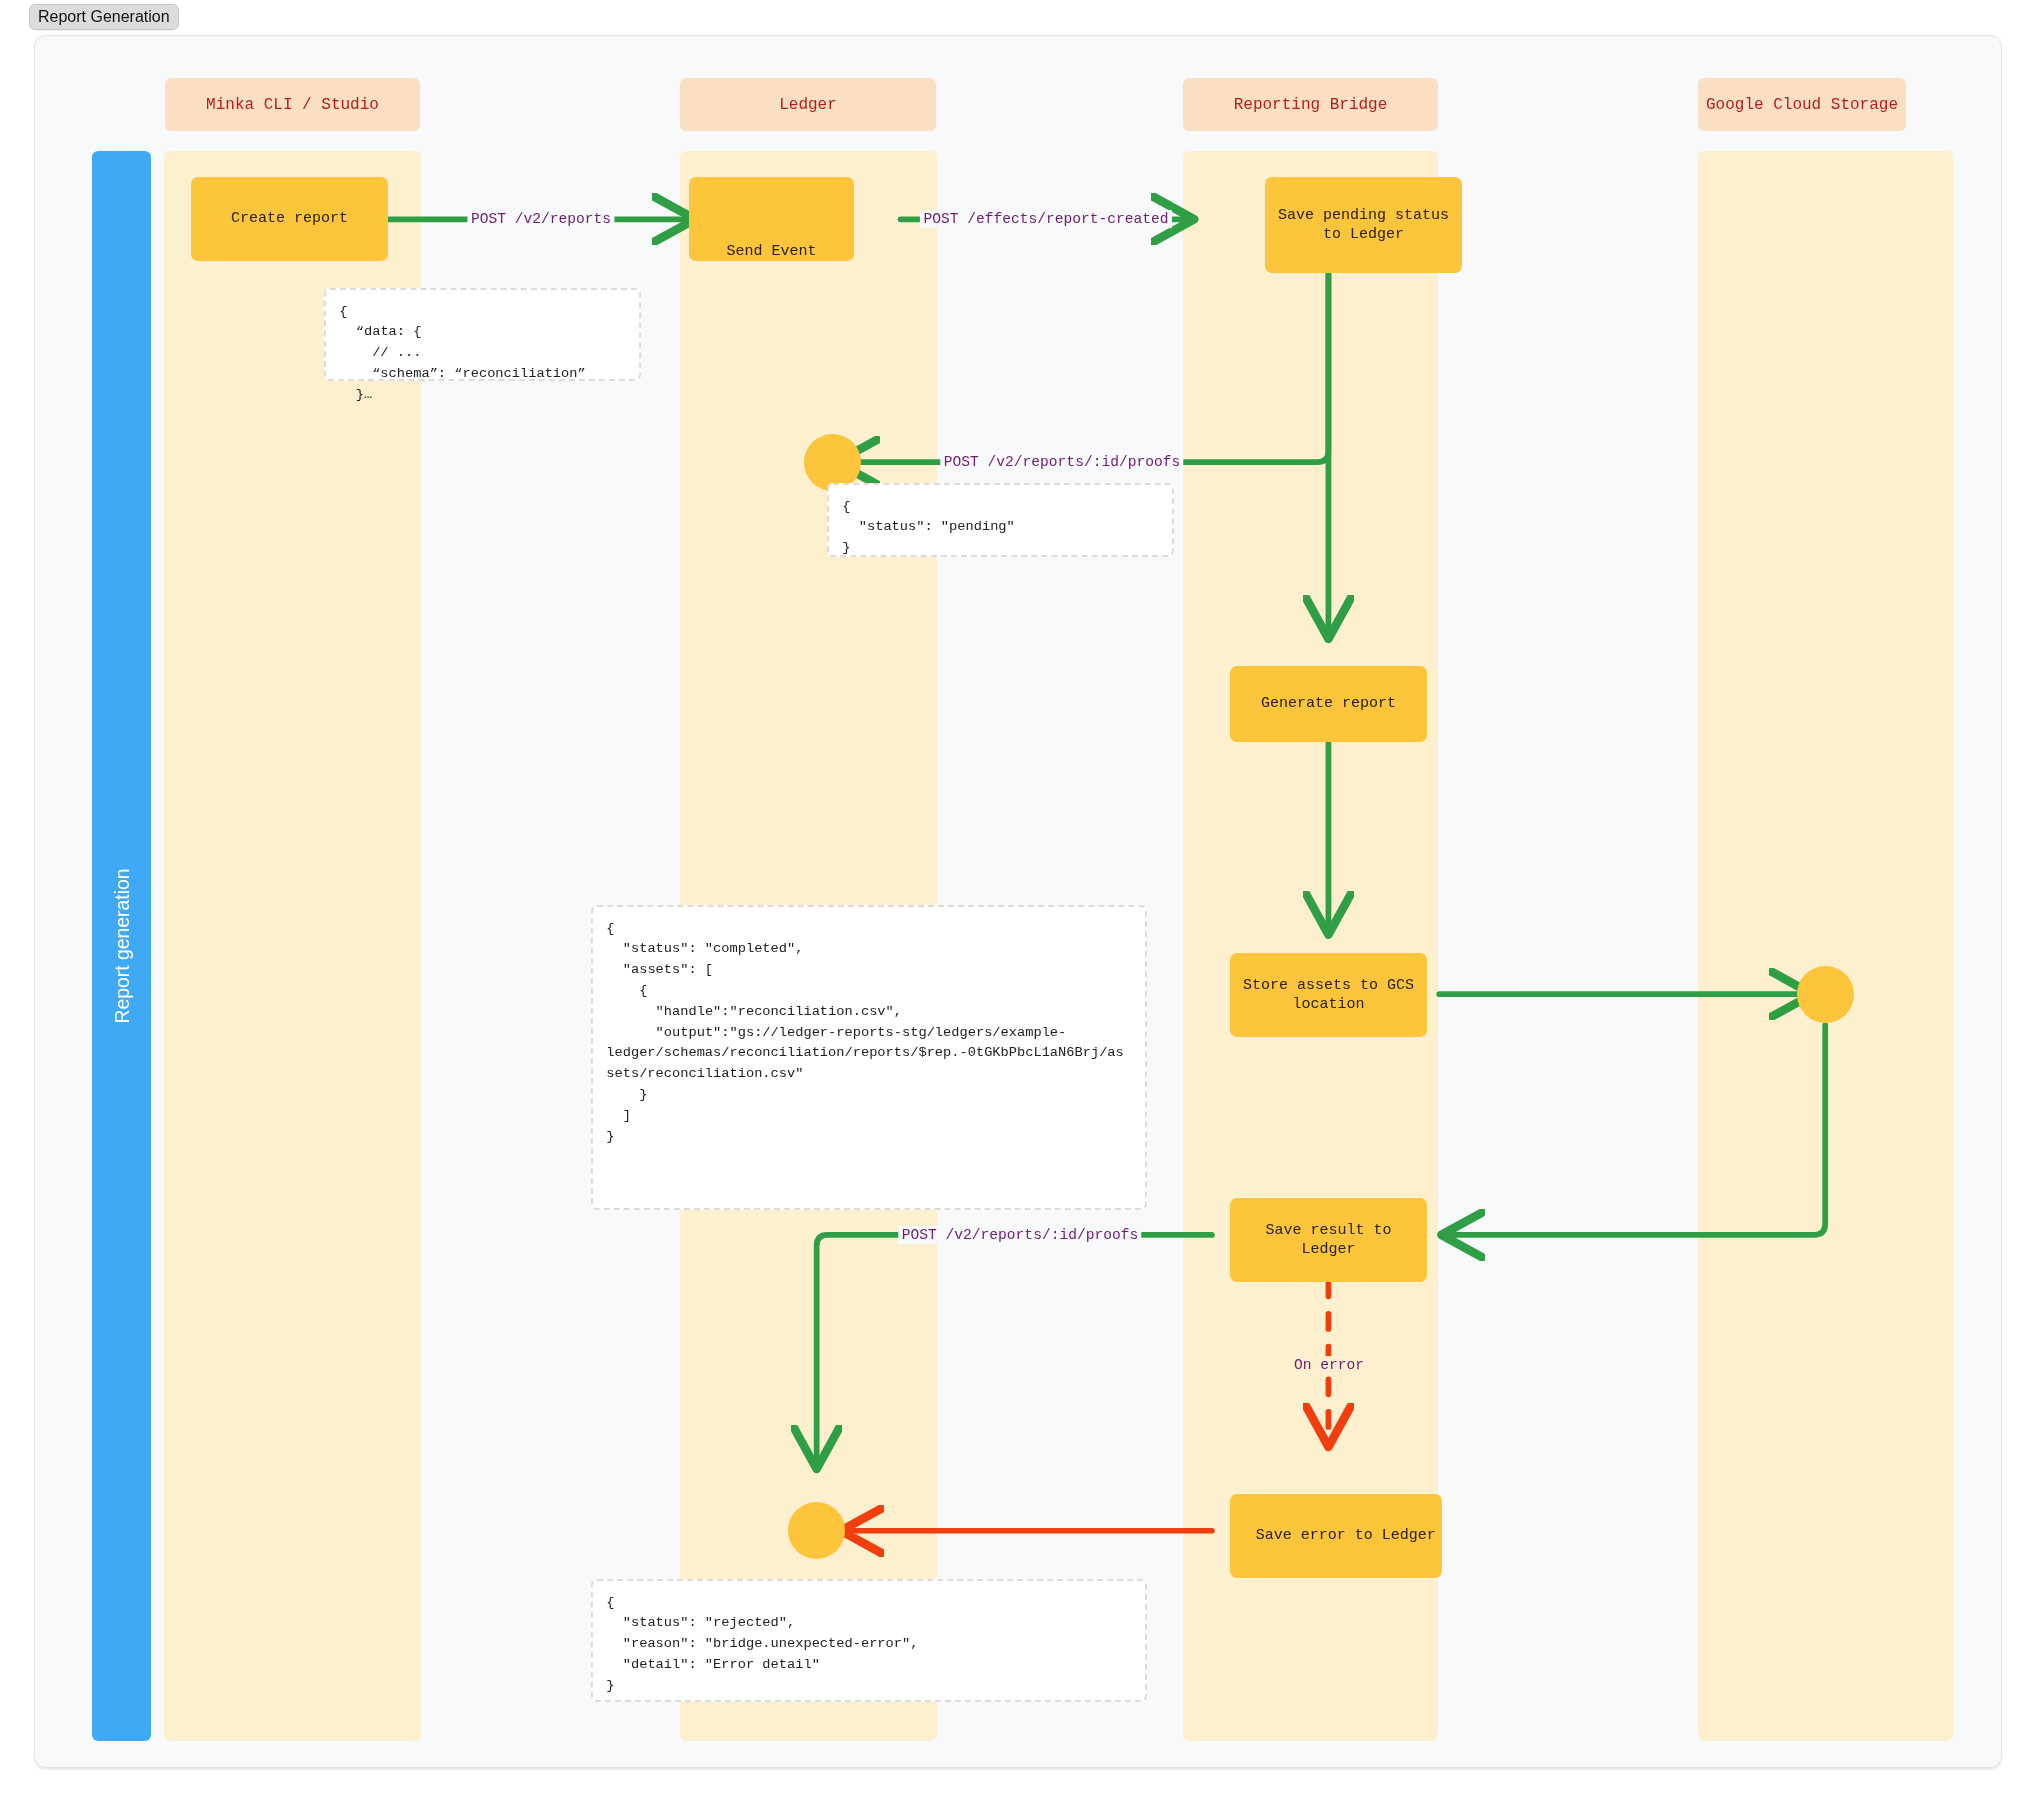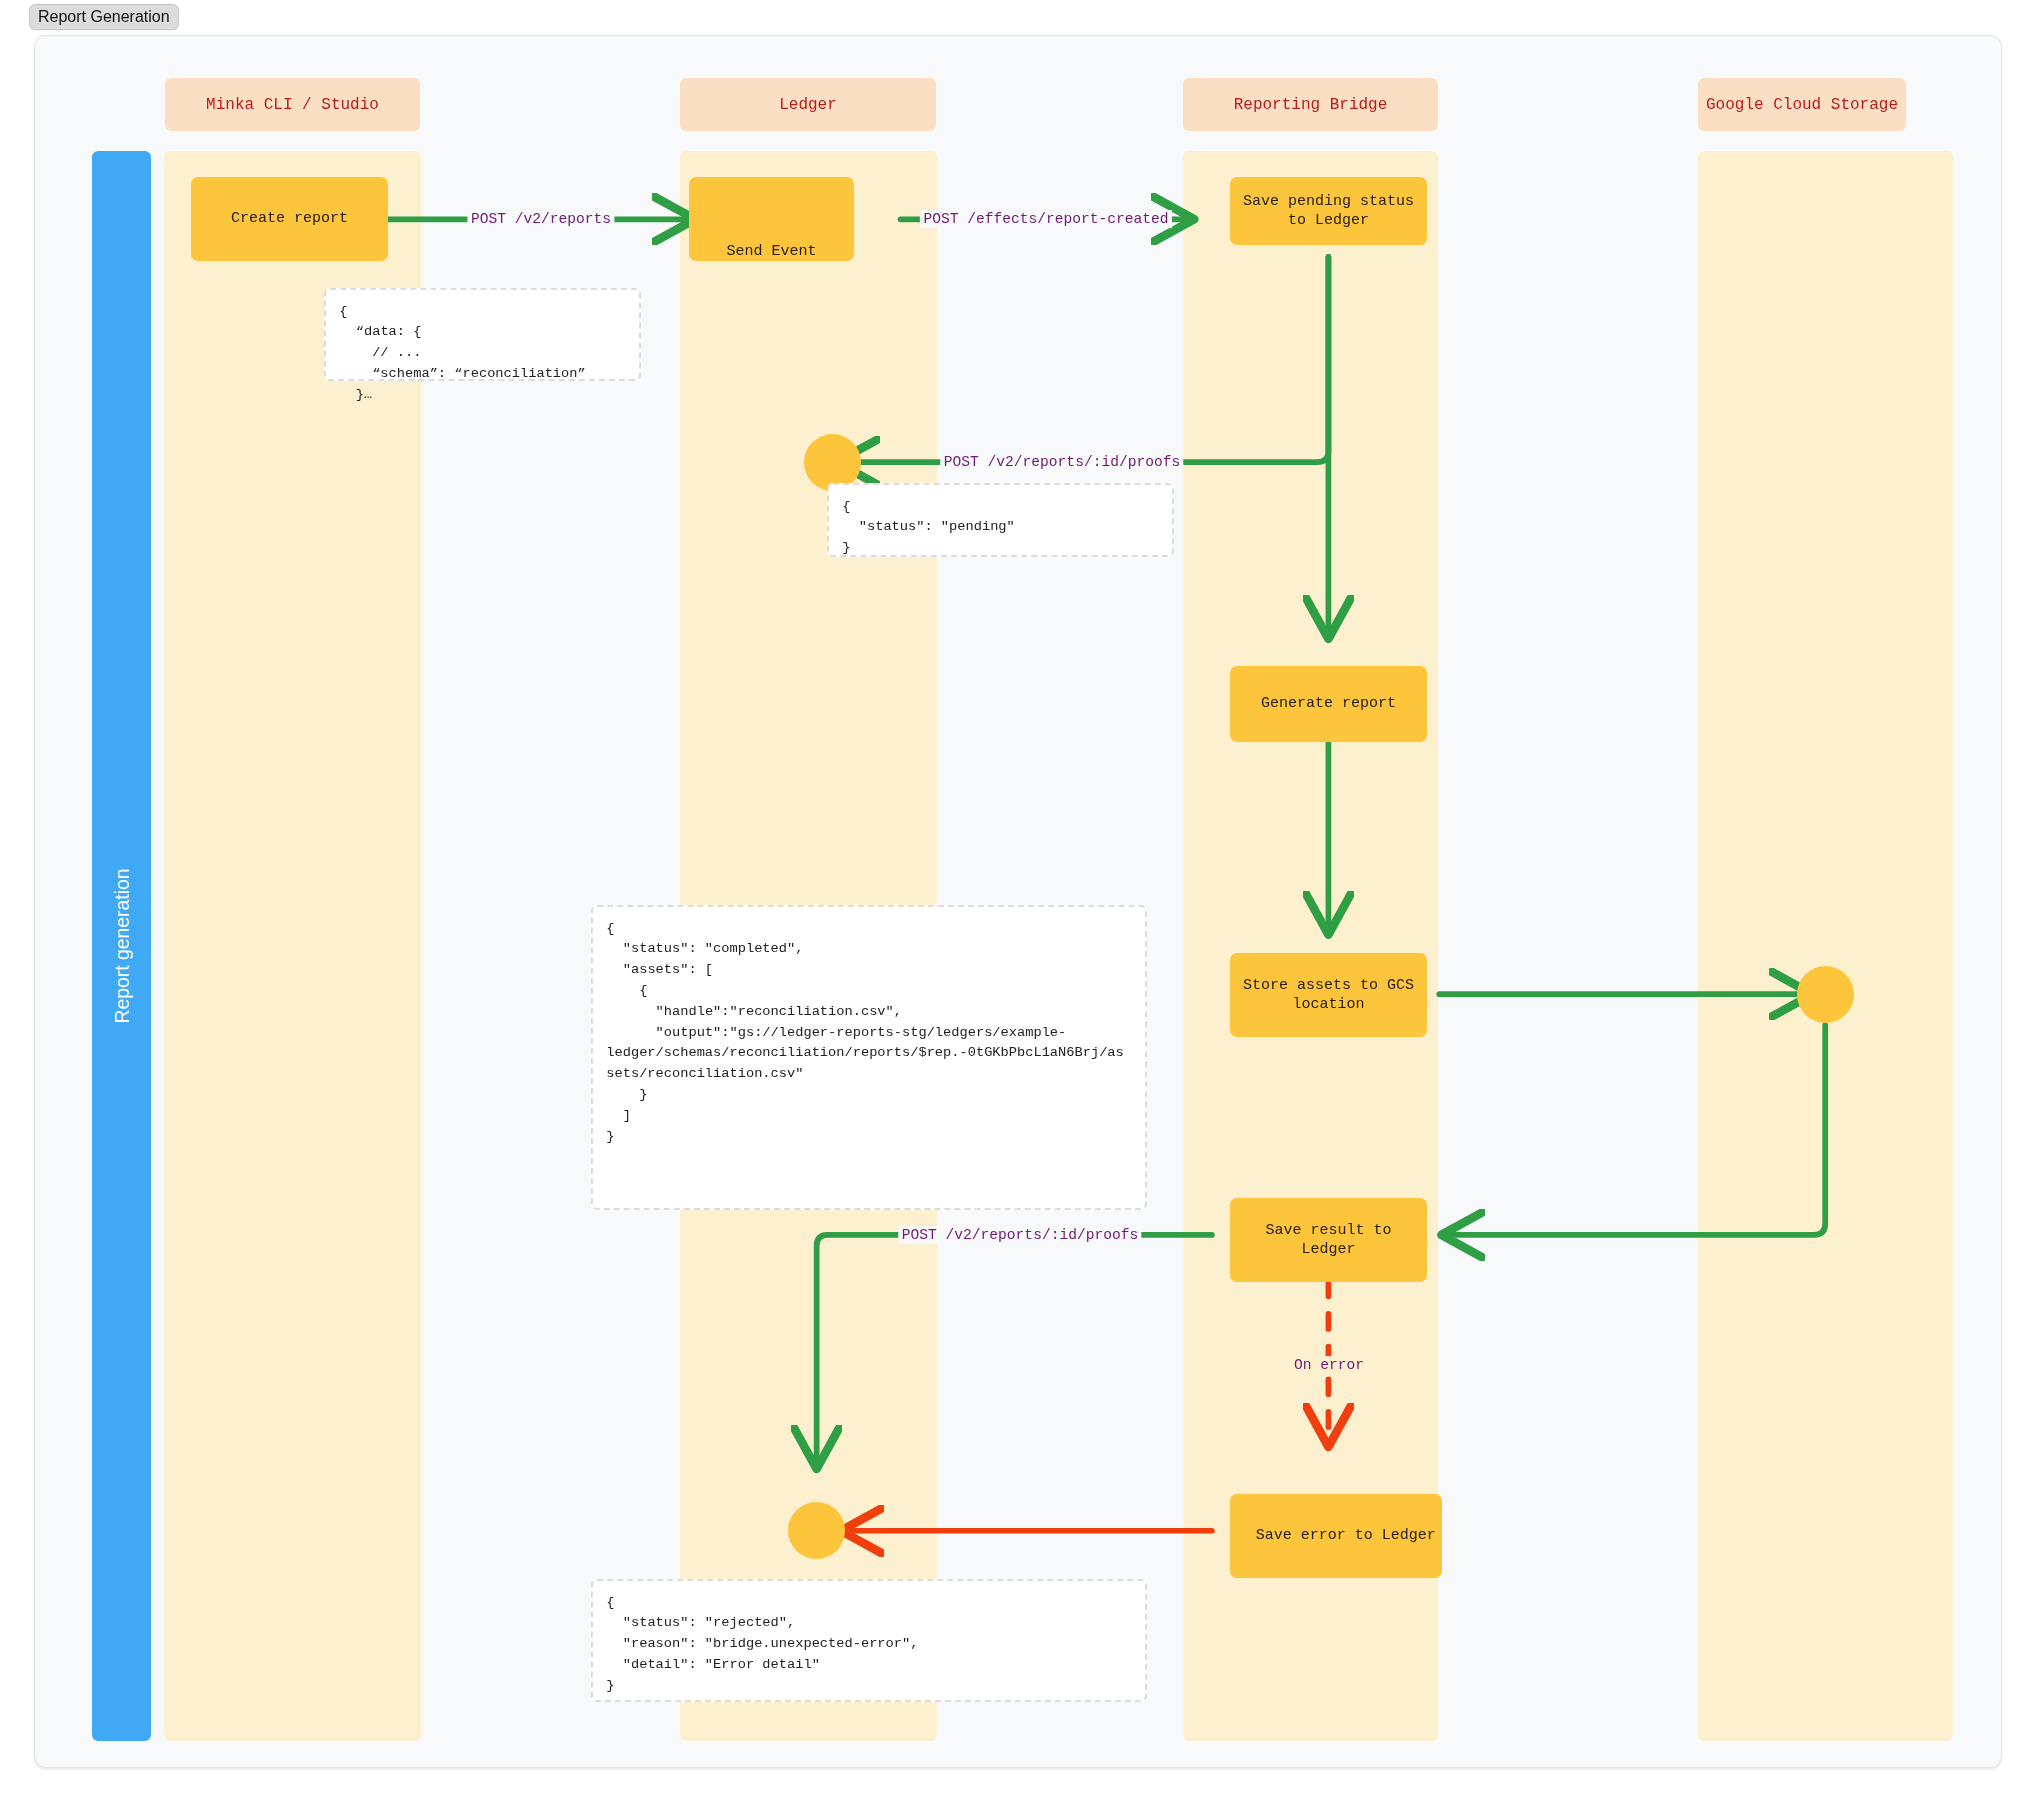--- a/index.html
+++ b/index.html
@@ -157,21 +157,21 @@
     </svg>
 
     <div class="node" style="left:156px;top:141px;width:197px;height:84px;">
       <span>Create report</span>
     </div>
 
     <div class="node" style="left:654px;top:141px;width:165px;height:84px;align-items:flex-end;">
       <span>Send Event</span>
     </div>
 
-    <div class="node" style="left:1195px;top:141px;width:197px;height:68px;align-items:center;">
+    <div class="node" style="left:1230px;top:141px;width:197px;height:96px;align-items:center;">
       <span>Save pending status to Ledger</span>
     </div>
 
     <div class="node" style="left:1195px;top:630px;width:197px;height:76px;">
       <span>Generate report</span>
     </div>
 
     <div class="node" style="left:1195px;top:917px;width:197px;height:84px;">
       <span>Store assets to GCS location</span>
     </div>

